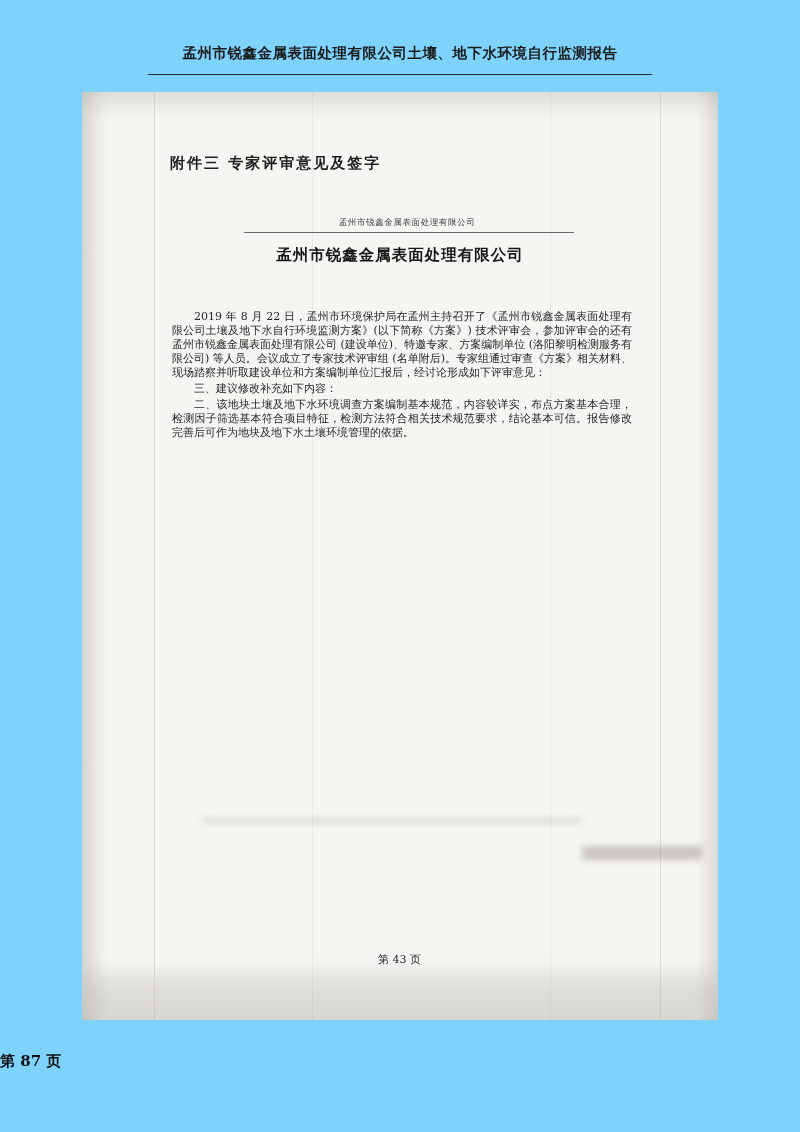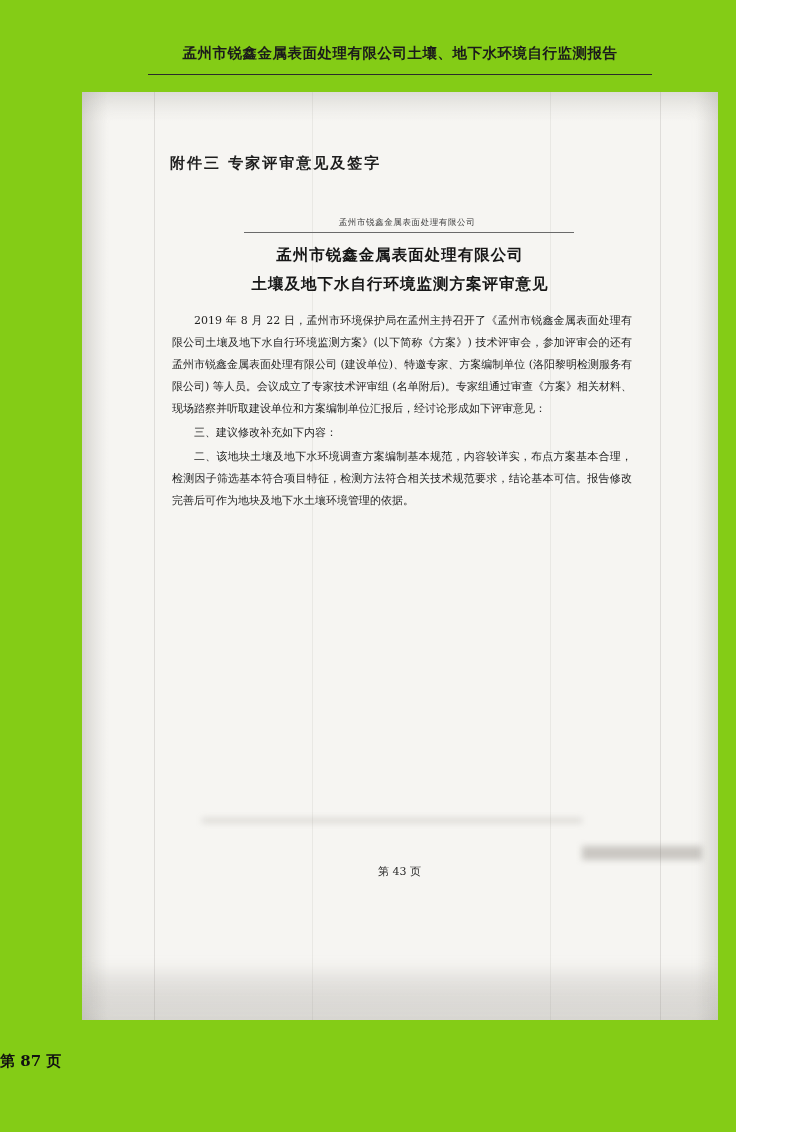--- a/index.html
+++ b/index.html
@@ -5,23 +5,23 @@
   html, body {
     margin: 0;
     padding: 0;
     background: #ffffff;
   }
   body {
     font-family: "DejaVu Sans", "Liberation Sans", sans-serif;
   }
   .page {
     position: relative;
-    width: 736px;
+    width: 800px;
     height: 1132px;
-    background: #84cc16;
+    background: #7dd3fc;
     overflow: hidden;
   }
 
   
   .doc-header {
     position: absolute;
     top: 44px;
     left: 0;
     width: 800px;
     text-align: center;
@@ -136,34 +136,34 @@
   .doc-title-2 { top: 182px; }
 
   
   .body-text {
     position: absolute;
     top: 218px;
     left: 90px;
     width: 460px;
     font-family: "DejaVu Serif", "Liberation Serif", serif;
     font-size: 11px;
-    line-height: 22px;
+    line-height: 14px;
     color: #1f1f1f;
     text-align: justify;
     text-justify: inter-ideograph;
   }
   .body-text p {
     margin: 0 0 2px 0;
     text-indent: 2em;
   }
 
   
   .scan-page-num {
     position: absolute;
-    top: 772px;
+    top: 860px;
     left: 296px;
     font-family: "DejaVu Serif", "Liberation Serif", serif;
     font-size: 11px;
     color: #2a2a2a;
   }
 
   
   .page-num {
     position: absolute;
     top: 1052px;
@@ -195,21 +195,20 @@
     <div class="smudge" style="left:0px; top:880px; width:636px; height:40px; background:rgba(160,157,148,0.22); filter:blur(8px);"></div>
 
     <div class="scan-inner">
 
       <div class="attach-title">附件三  专家评审意见及签字</div>
 
       <div class="letterhead">孟州市锐鑫金属表面处理有限公司</div>
       <div class="letterhead-rule"></div>
 
       <div class="doc-title-1">孟州市锐鑫金属表面处理有限公司</div>
-      <div class="doc-title-2">土壤及地下水自行环境监测方案评审意见</div>
 
       <div class="body-text">
         <p>2019 年 8 月 22 日，孟州市环境保护局在孟州主持召开了《孟州市锐鑫金属表面处理有限公司土壤及地下水自行环境监测方案》(以下简称《方案》) 技术评审会，参加评审会的还有孟州市锐鑫金属表面处理有限公司 (建设单位)、特邀专家、方案编制单位 (洛阳黎明检测服务有限公司) 等人员。会议成立了专家技术评审组 (名单附后)。专家组通过审查《方案》相关材料、现场踏察并听取建设单位和方案编制单位汇报后，经讨论形成如下评审意见：</p>
         <p>三、建议修改补充如下内容：</p>
         <p>二、该地块土壤及地下水环境调查方案编制基本规范，内容较详实，布点方案基本合理，检测因子筛选基本符合项目特征，检测方法符合相关技术规范要求，结论基本可信。报告修改完善后可作为地块及地下水土壤环境管理的依据。</p>
       </div>
 
       <div class="scan-page-num">第 43 页</div>
     </div>
   </div>

